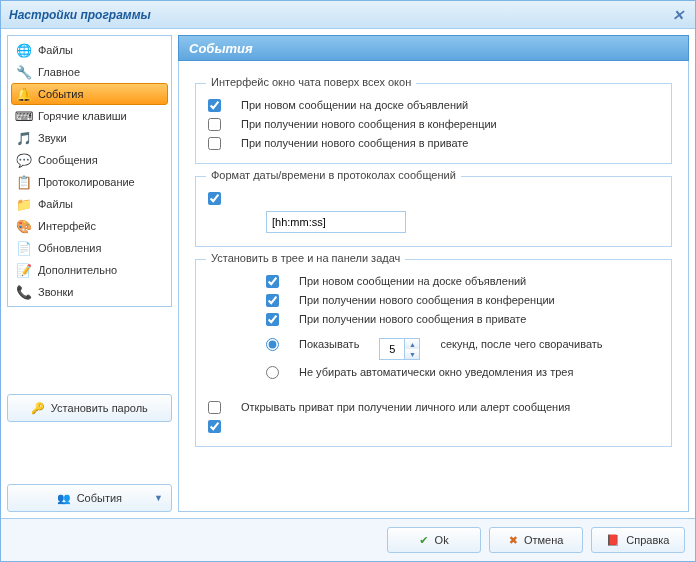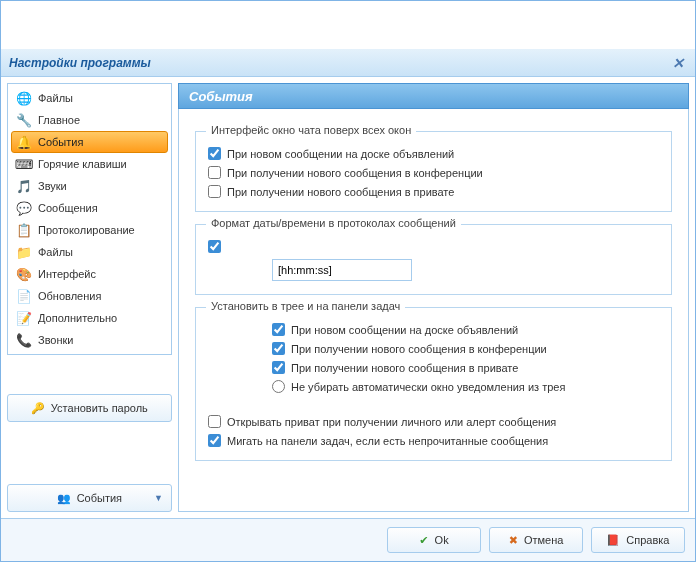--- a/index.html
+++ b/index.html
@@ -24,21 +24,20 @@
   height: 28px;
   background: linear-gradient(to bottom, #e4f1fb 0%, #c9e3f7 100%);
   border-bottom: 1px solid #a6cced;
   display: flex;
   align-items: center;
   padding: 0 8px;
   color: #1a5a9c;
   font-weight: bold;
   font-size: 12px;
   font-style: italic;
-  margin-top: 48px;
 }
 .titlebar .close {
   margin-left: auto;
   width: 18px;
   height: 18px;
   display: flex;
   align-items: center;
   justify-content: center;
   color: #4b78b0;
   font-size: 14px;
@@ -141,26 +140,25 @@
 .groupbox > .legend {
   position: absolute;
   top: -8px;
   left: 10px;
   background: #fff;
   padding: 0 5px;
   color: #444;
 }
 .row {
   display: flex;
-  align-items: center;
-  gap: 6px;
+  gap: 20px;
   padding: 3px 0;
   color: #333;
 }
-.row.indent { margin-left: 24px; padding-left: 40px; }
+.row.indent { margin-left: 18px; padding-left: 40px; }
 .row input[type="checkbox"], .row input[type="radio"] {
   width: 13px;
   height: 13px;
   accent-color: #3b8dd6;
 }
 input.textinput {
   border: 1px solid #a6cced;
   padding: 3px 5px;
   font-family: inherit;
   font-size: 11px;
@@ -337,31 +335,42 @@
             <span>При новом сообщении на доске объявлений</span>
           </div>
           <div class="row indent">
             <input type="checkbox" checked="" style="">
             <span>При получении нового сообщения в конференции</span>
           </div>
           <div class="row indent">
             <input type="checkbox" checked="" style="">
             <span>При получении нового сообщения в привате</span>
           </div>
+          <div class="row indent" style="margin-top:6px">
+            <input type="radio" name="tray-hide" checked="" style="">
+            <span>Показывать</span>
+            <span class="spinner-wrap">
+              <input value="5" style="">
+              <span class="spinner-btns">
+                <div>▲</div>
+                <div>▼</div>
+              </span>
+            </span>
+            <span>секунд, после чего сворачивать</span>
+          </div>
           <div class="row indent">
             <input type="radio" name="tray-hide" style="">
             <span>Не убирать автоматически окно уведомления из трея</span>
           </div>
           <div class="row" style="margin-top:16px">
             <input type="checkbox" style="">
             <span>Открывать приват при получении личного или алерт сообщения</span>
           </div>
           <div class="row">
             <input type="checkbox" checked="" style="">
-            <span>Мигать на панели задач, если есть непрочитанные сообщения</span>
           </div>
         </div>
 
       </div>
     </div>
   </div>
 
   <div class="footer">
     <button class="btn">
       <span style="color:#3a9b34">✔</span>

